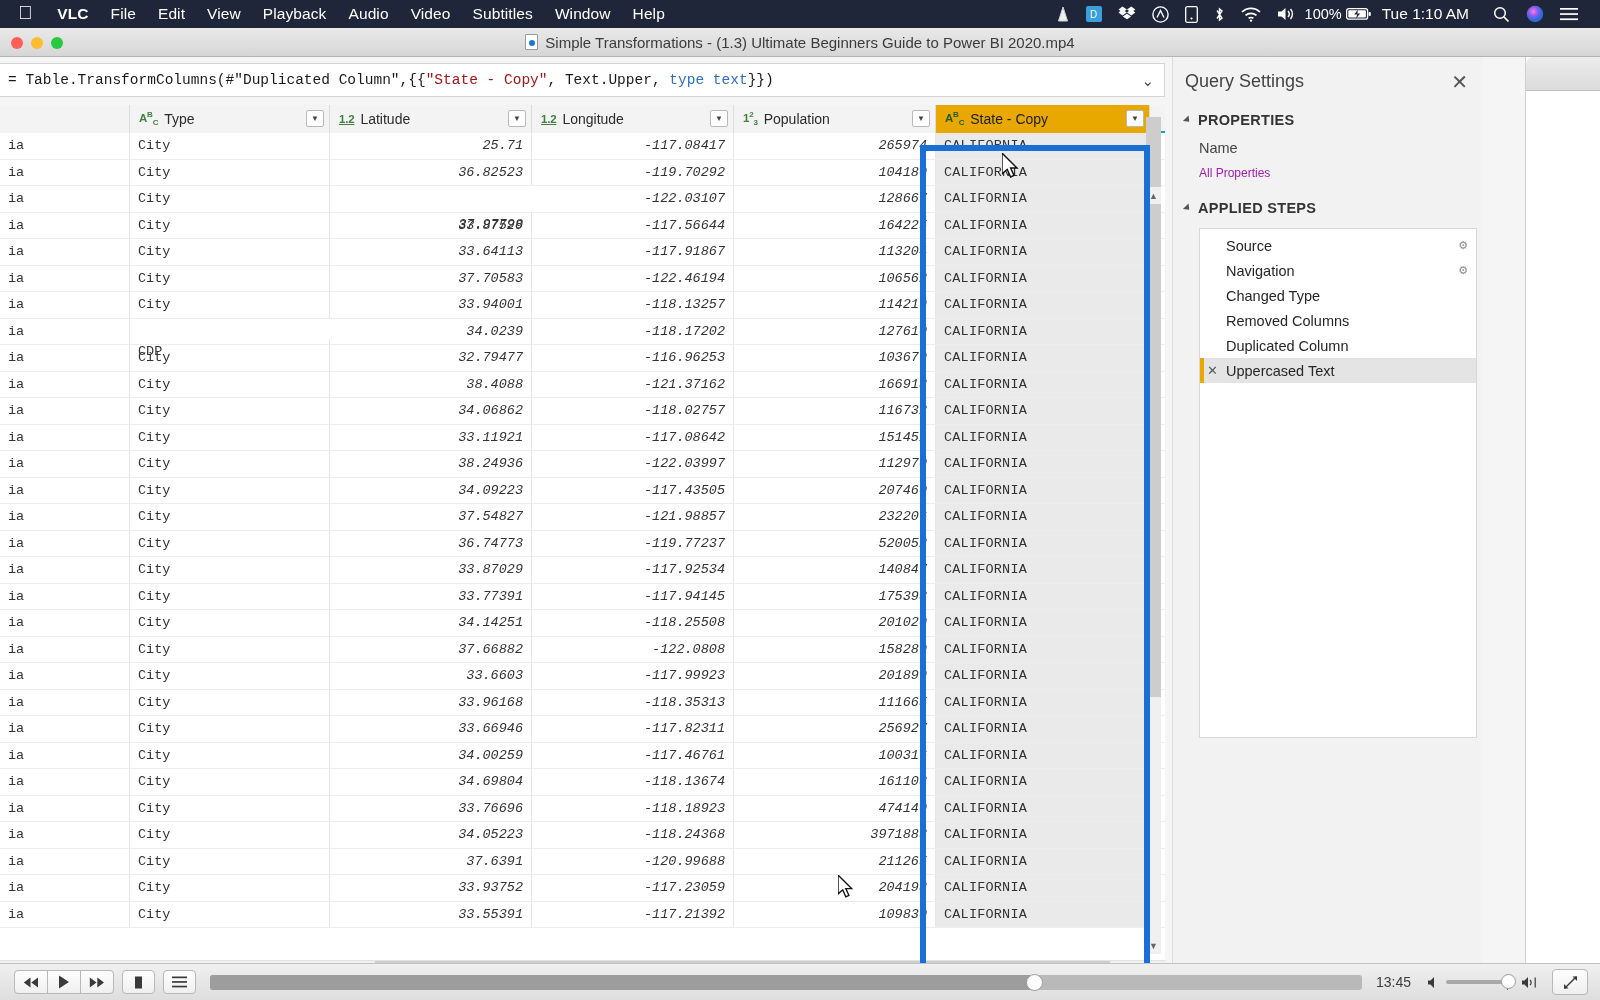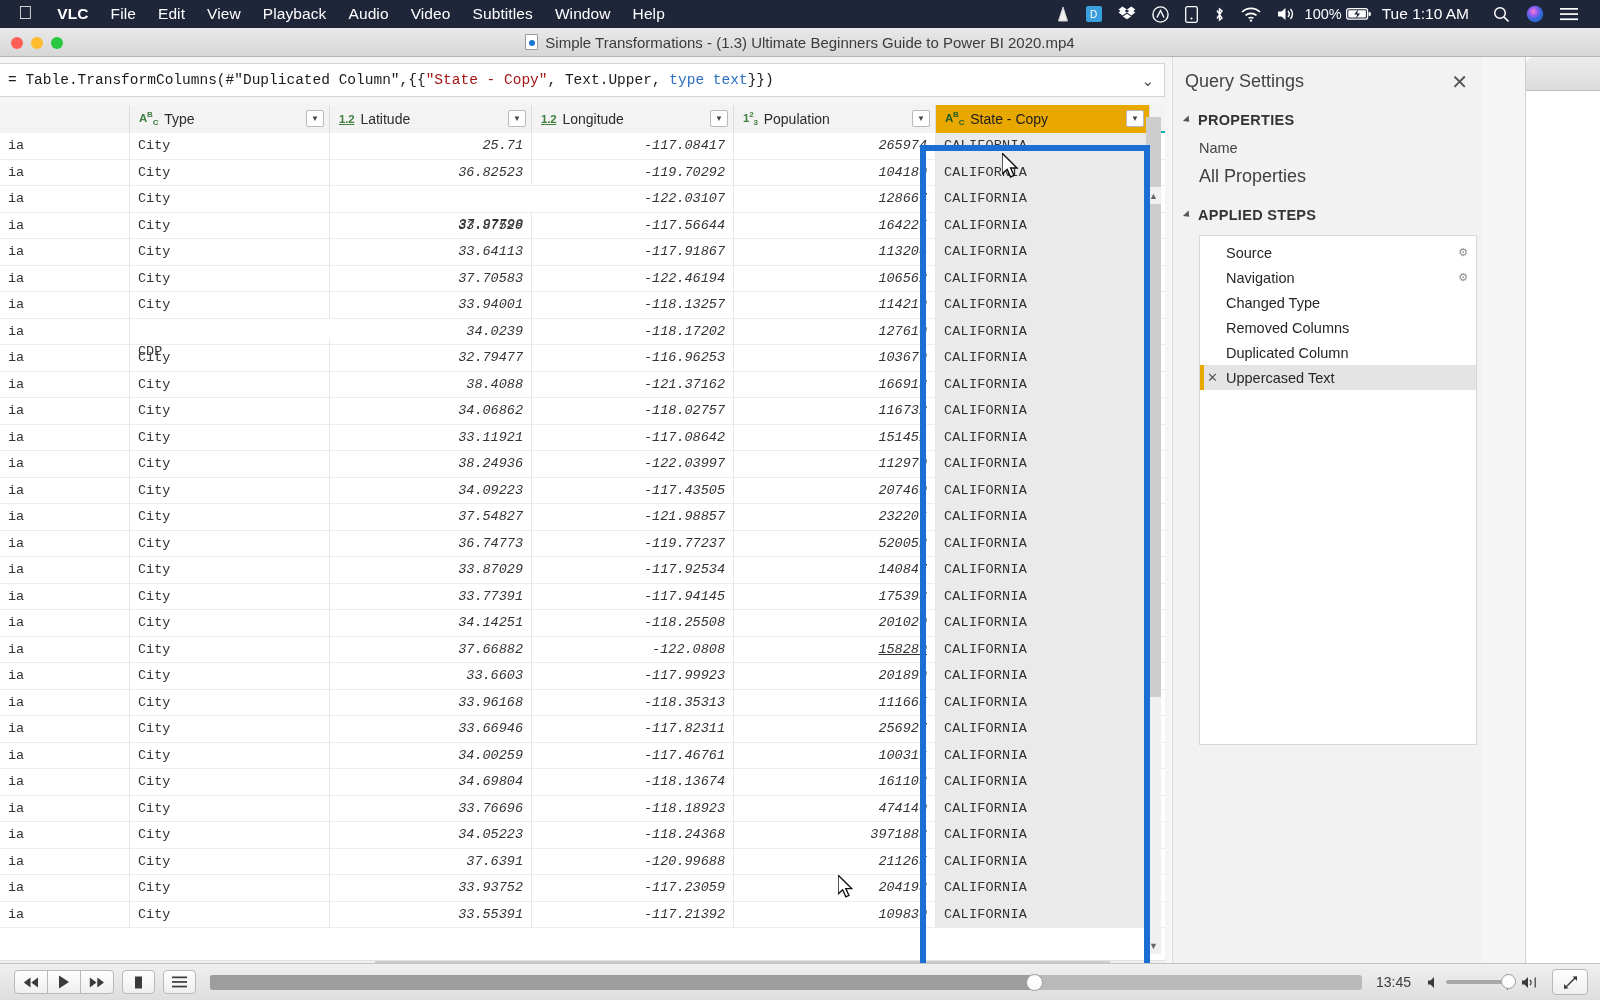--- a/index.html
+++ b/index.html
@@ -202,21 +202,21 @@
     font-size: 14.5px; font-weight: bold; color: #333; letter-spacing: .3px;
   }
   #qs-name-label { margin: 12px 0 5px 26px; font-size: 14.5px; color: #444; }
   #qs-name-input {
     margin-left: 26px; width: 278px; height: 26px;
     background: #fff; border: 1px solid #c6c6c6;
     display: flex; align-items: center; padding-left: 7px;
     font-size: 14px; color: #222;
   }
   #qs-allprops {
-    margin: 10px 0 0 26px; font-size: 18px; color: #404040;
+    margin: 10px 0 0 26px; font-size: 12px; color: #a21caf;
   }
   #steps {
     margin: 12px 0 0 26px; width: 278px; background: #fff;
     border: 1px solid #d7d7d7; padding: 4px 0 8px 0; min-height: 510px;
   }
   .step {
     height: 25px; display: flex; align-items: center;
     font-size: 14.5px; color: #262626; padding-left: 26px;
     position: relative;
   }
@@ -606,21 +606,21 @@
               <div class="cell num" style="width: 202px;">34.14251</div>
               <div class="cell num" style="width: 202px;">-118.25508</div>
               <div class="cell num" style="width: 202px;">201020</div>
               <div class="cell state" style="width: 214px;">CALIFORNIA</div>
             </div>
             <div class="row">
               <div class="cell txt" style="width: 130px;">ia</div>
               <div class="cell txt" style="width: 200px;">City</div>
               <div class="cell num" style="width: 202px;">37.66882</div>
               <div class="cell num" style="width: 202px;">-122.0808</div>
-              <div class="cell num" style="width: 202px; text-decoration: underline;">158289</div>
+              <div class="cell num" style="width: 202px;">158289</div>
               <div class="cell state" style="width: 214px;">CALIFORNIA</div>
             </div>
             <div class="row">
               <div class="cell txt" style="width: 130px;">ia</div>
               <div class="cell txt" style="width: 200px;">City</div>
               <div class="cell num" style="width: 202px;">33.6603</div>
               <div class="cell num" style="width: 202px;">-117.99923</div>
               <div class="cell num" style="width: 202px;">201899</div>
               <div class="cell state" style="width: 214px;">CALIFORNIA</div>
             </div>

